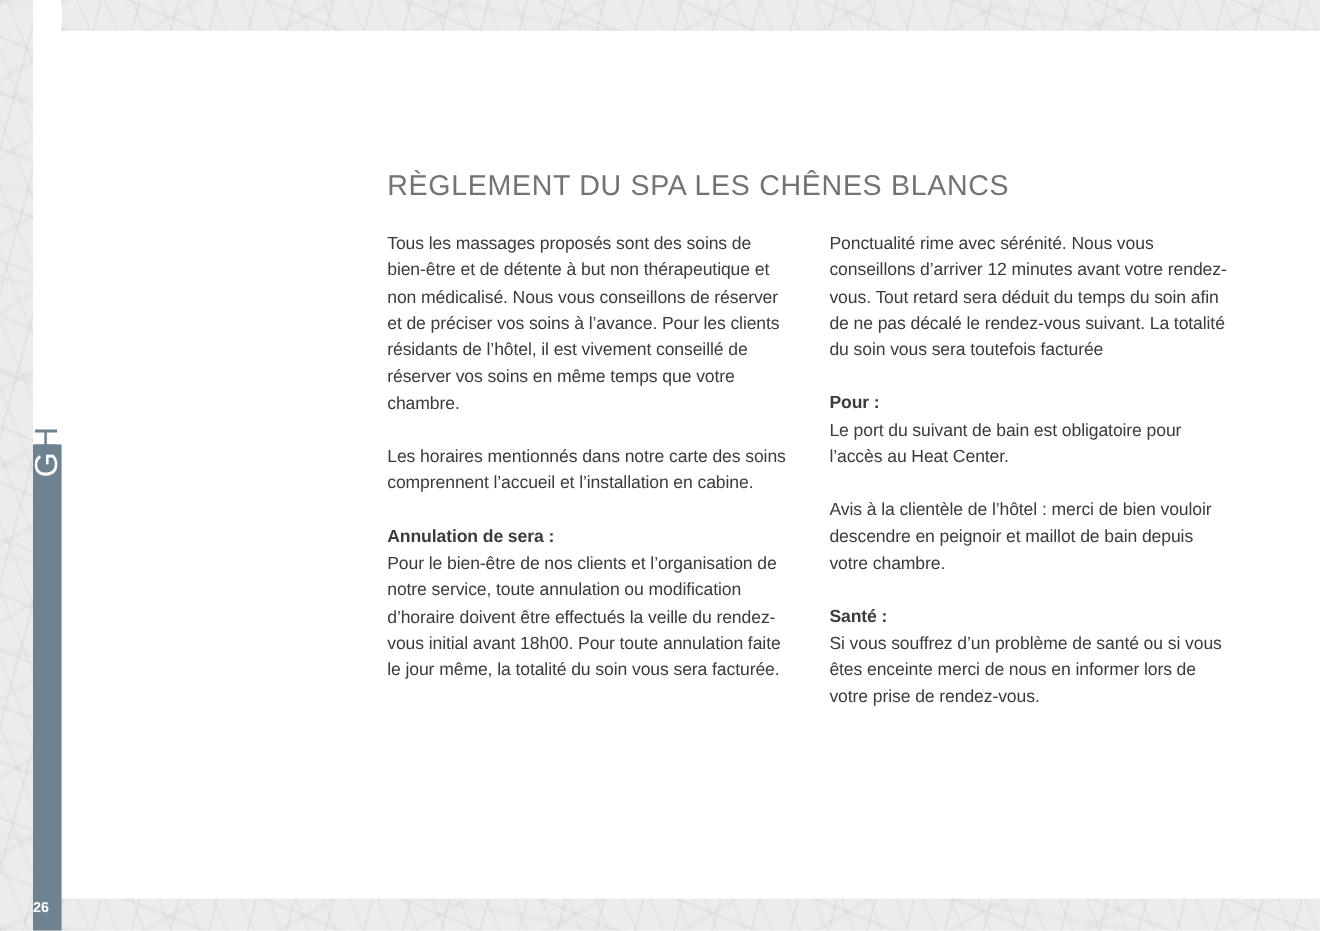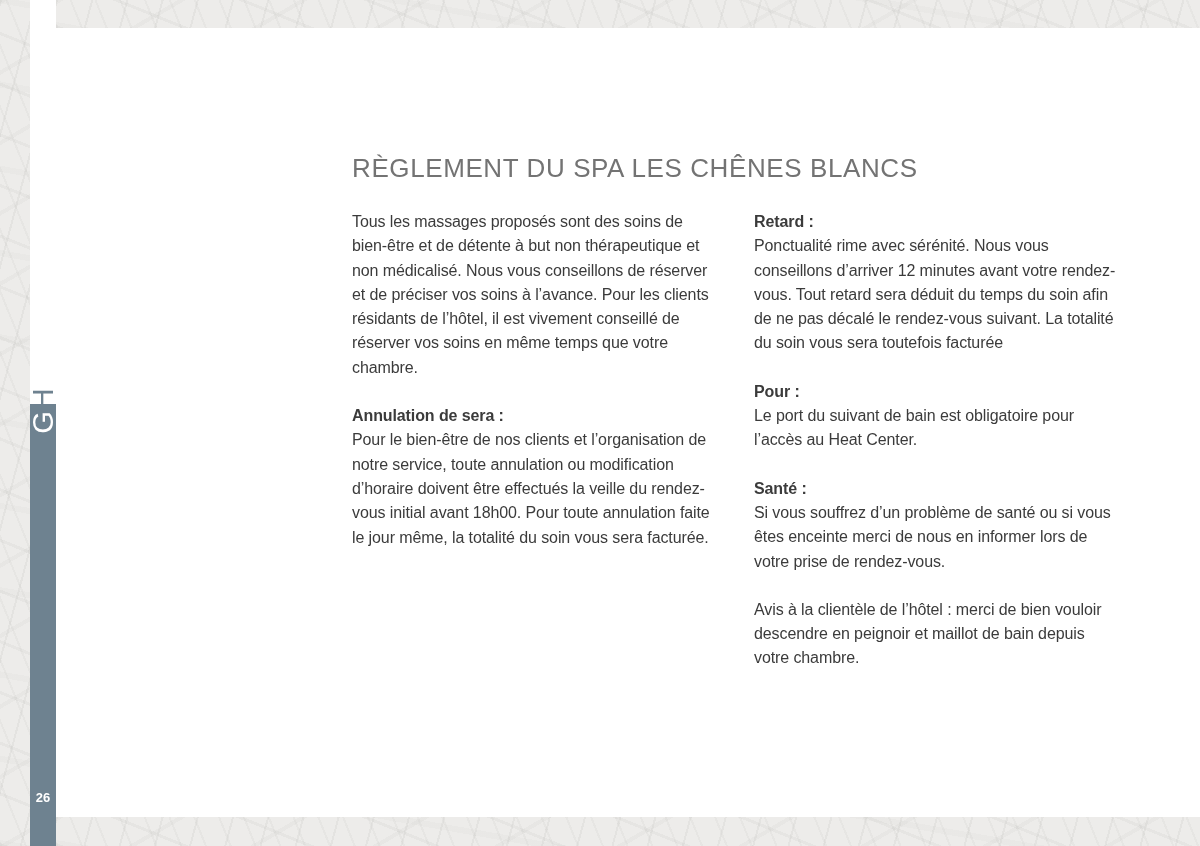--- a/index.html
+++ b/index.html
@@ -31,22 +31,22 @@
     position:absolute;left:10px;top:395px;width:66px;height:30px;
     transform:rotate(-90deg);
     display:flex;align-items:center;justify-content:center;
     font-size:29px;font-weight:400;letter-spacing:2px;line-height:30px;
     user-select:none;
   }
   .monogram .mono-g{color:#ffffff;}
   .monogram .mono-h{color:#6e8290;}
 
   .page-number{
-    position:absolute;left:30px;top:790px;width:26px;
-    text-align:center;color:#ffffff;font-size:13px;font-weight:700;
+    position:absolute;left:30px;top:817px;width:26px;
+    color:#ffffff;font-size:13px;font-weight:700;
   }
 
   .doc-title{
     position:absolute;left:352px;top:136px;width:800px;
     font-size:26px;font-weight:200;color:#737373;
     letter-spacing:.6px;white-space:nowrap;
   }
 
   .content{
     position:absolute;left:352px;top:197px;width:772px;
@@ -73,34 +73,36 @@
 <div class="page-number">26</div>
 
 <h1 class="doc-title">RÈGLEMENT DU SPA LES CHÊNES BLANCS</h1>
 
 <div class="content">
   <div class="col">
     <div class="block">
       <p>Tous les massages proposés sont des soins de bien-être et de détente à but non thérapeutique et non médicalisé. Nous vous conseillons de réserver et de préciser vos soins à l’avance. Pour les clients résidants de l’hôtel, il est vivement conseillé de  réserver vos soins en même temps que votre chambre.</p>
     </div>
     <div class="block">
+      <p>Les horaires mentionnés dans notre carte des soins comprennent l’accueil et l’installation en cabine.</p>
+    </div>
+    <div class="block">
       <div class="h">Annulation de sera :</div>
       <p>Pour le bien-être de nos clients et l’organisation de notre service, toute annulation ou modification d’horaire doivent être effectués la veille du rendez-vous initial avant 18h00. Pour toute annulation faite le jour même, la totalité du soin vous sera facturée.</p>
     </div>
   </div>
   <div class="col">
     <div class="block">
-      <div class="h">Retard :</div>
       <p>Ponctualité rime avec sérénité. Nous vous conseillons d’arriver 12 minutes avant votre rendez-vous. Tout retard sera déduit du temps du soin afin de ne pas décalé le rendez-vous suivant. La totalité du soin vous sera toutefois facturée</p>
     </div>
     <div class="block">
       <div class="h">Pour :</div>
       <p>Le port du suivant de bain est obligatoire pour l’accès au Heat Center.</p>
     </div>
     <div class="block">
+      <p>Avis à la clientèle de l’hôtel : merci de bien vouloir descendre en peignoir et maillot de bain depuis votre chambre.</p>
+    </div>
+    <div class="block">
       <div class="h">Santé :</div>
       <p>Si vous souffrez d’un problème de santé ou si vous êtes enceinte merci de nous en informer lors de votre prise de rendez-vous.</p>
-    </div>
-    <div class="block">
-      <p>Avis à la clientèle de l’hôtel : merci de bien vouloir descendre en peignoir et maillot de bain depuis votre chambre.</p>
     </div>
   </div>
 </div>
 
 </body></html>

